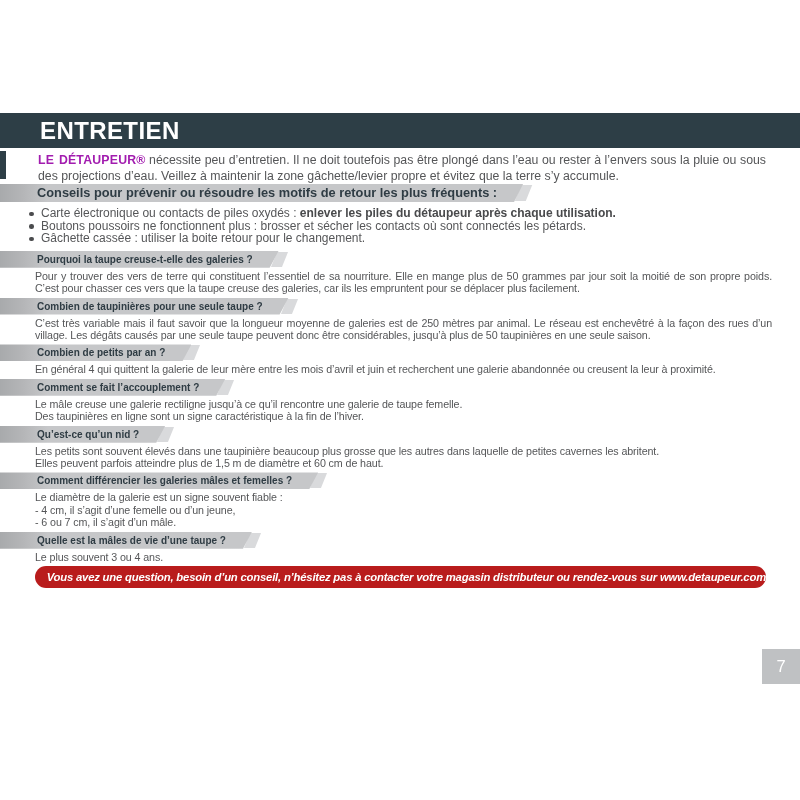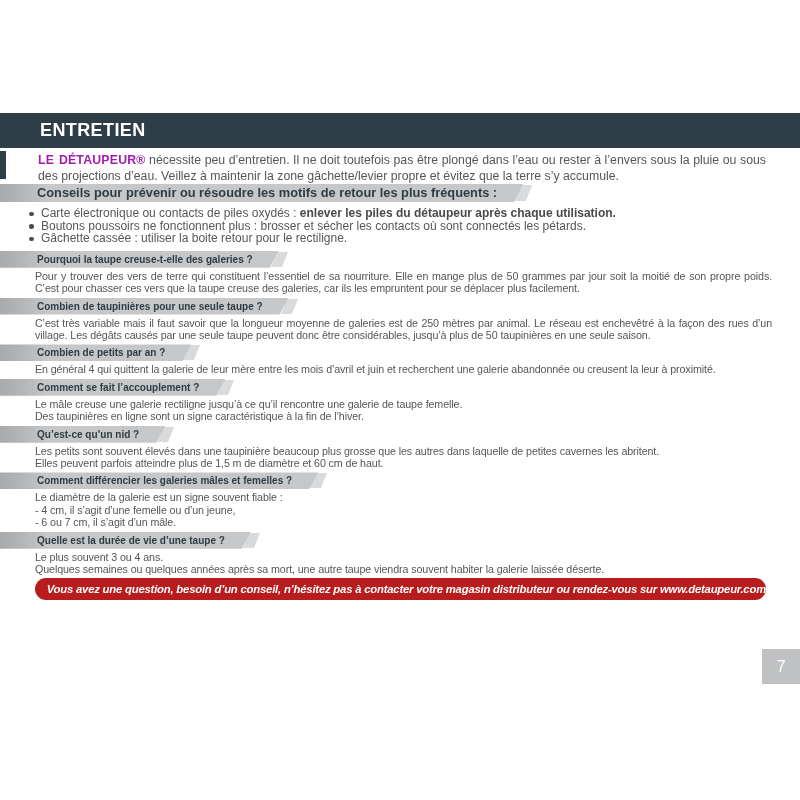--- a/index.html
+++ b/index.html
@@ -4,21 +4,21 @@
 <style>
   html,body { margin:0; padding:0; background:#ffffff; }
   .page {
     position:relative; width:800px; height:800px; overflow:hidden;
     background:#ffffff; box-sizing:border-box; padding-top:113px;
     font-family:"Liberation Sans", sans-serif;
   }
 
   
   .dark-bar { background:#2d3e46; color:#ffffff; font-weight:bold; }
-  .bar-entretien { height:35px; line-height:35px; padding-left:40px; font-size:18px; letter-spacing:0.4px; }
+  .bar-entretien { height:35px; line-height:35px; padding-left:40px; font-size:24px; letter-spacing:0.4px; }
   .bar-questions { height:40px; line-height:40px; padding-left:40px; font-size:26.5px; letter-spacing:0.3px; margin-top:8px; }
 
   
   .accent-strip { position:absolute; left:0; top:151px; width:6px; height:28px; background:#2d3e46; }
 
   .intro {
     margin:5px 34px 0 38px; font-size:12.3px; line-height:15.5px;
     color:#555658; text-align:justify;
   }
   .intro b { color:#a21caf; letter-spacing:0.2px; word-spacing:1px; }
@@ -85,21 +85,21 @@
 
   <p class="intro"><b>LE DÉTAUPEUR®</b><span> nécessite peu d’entretien. Il ne doit toutefois pas être plongé dans l’eau ou rester à l’envers sous la pluie ou sous des projections d’eau. Veillez à maintenir la zone gâchette/levier propre et évitez que la terre s’y accumule.</span></p>
 
   <div class="gray-wrap conseils">
     <div class="gray-bar">Conseils pour prévenir ou résoudre les motifs de retour les plus fréquents :</div>
   </div>
 
   <ul class="bullets">
     <li><span>Carte électronique ou contacts de piles oxydés : </span><b>enlever les piles du détaupeur après chaque utilisation.</b></li>
     <li><span>Boutons poussoirs ne fonctionnent plus : brosser et sécher les contacts où sont connectés les pétards.</span><b></b></li>
-    <li><span>Gâchette cassée : utiliser la boite retour pour le rectiligne.</span><b></b></li>
+    <li><span>Gâchette cassée : utiliser la boite retour pour le changement.</span><b></b></li>
   </ul>
 
 
   <div class="faq">
 
     <section class="faq-item">
       <div class="gray-wrap">
           <div class="gray-bar">Pourquoi la taupe creuse-t-elle des galeries ?</div>
         </div>
       <div class="answers justify">
@@ -151,25 +151,24 @@
         </div>
       <div class="answers">
         <p>Le diamètre de la galerie est un signe souvent fiable :</p>
         <p>- 4 cm, il s’agit d’une femelle ou d’un jeune,</p>
         <p>- 6 ou 7 cm, il s’agit d’un mâle.</p>
       </div>
     </section>
 
     <section class="faq-item">
       <div class="gray-wrap">
-          <div class="gray-bar">Quelle est la durée de vie d’une taupe ?</div>
+          <div class="gray-bar">Quelle est la mâles de vie d’une taupe ?</div>
         </div>
       <div class="answers">
         <p>Le plus souvent 3 ou 4 ans.</p>
-        <p>Quelques semaines ou quelques années après sa mort, une autre taupe viendra souvent habiter la galerie laissée déserte.</p>
       </div>
     </section>
 
   </div>
 
   <div class="banner">Vous avez une question, besoin d’un conseil, n’hésitez pas à contacter votre magasin distributeur ou rendez-vous sur www.detaupeur.com</div>
 
   <div class="page-num">7</div>
 
 </div>

